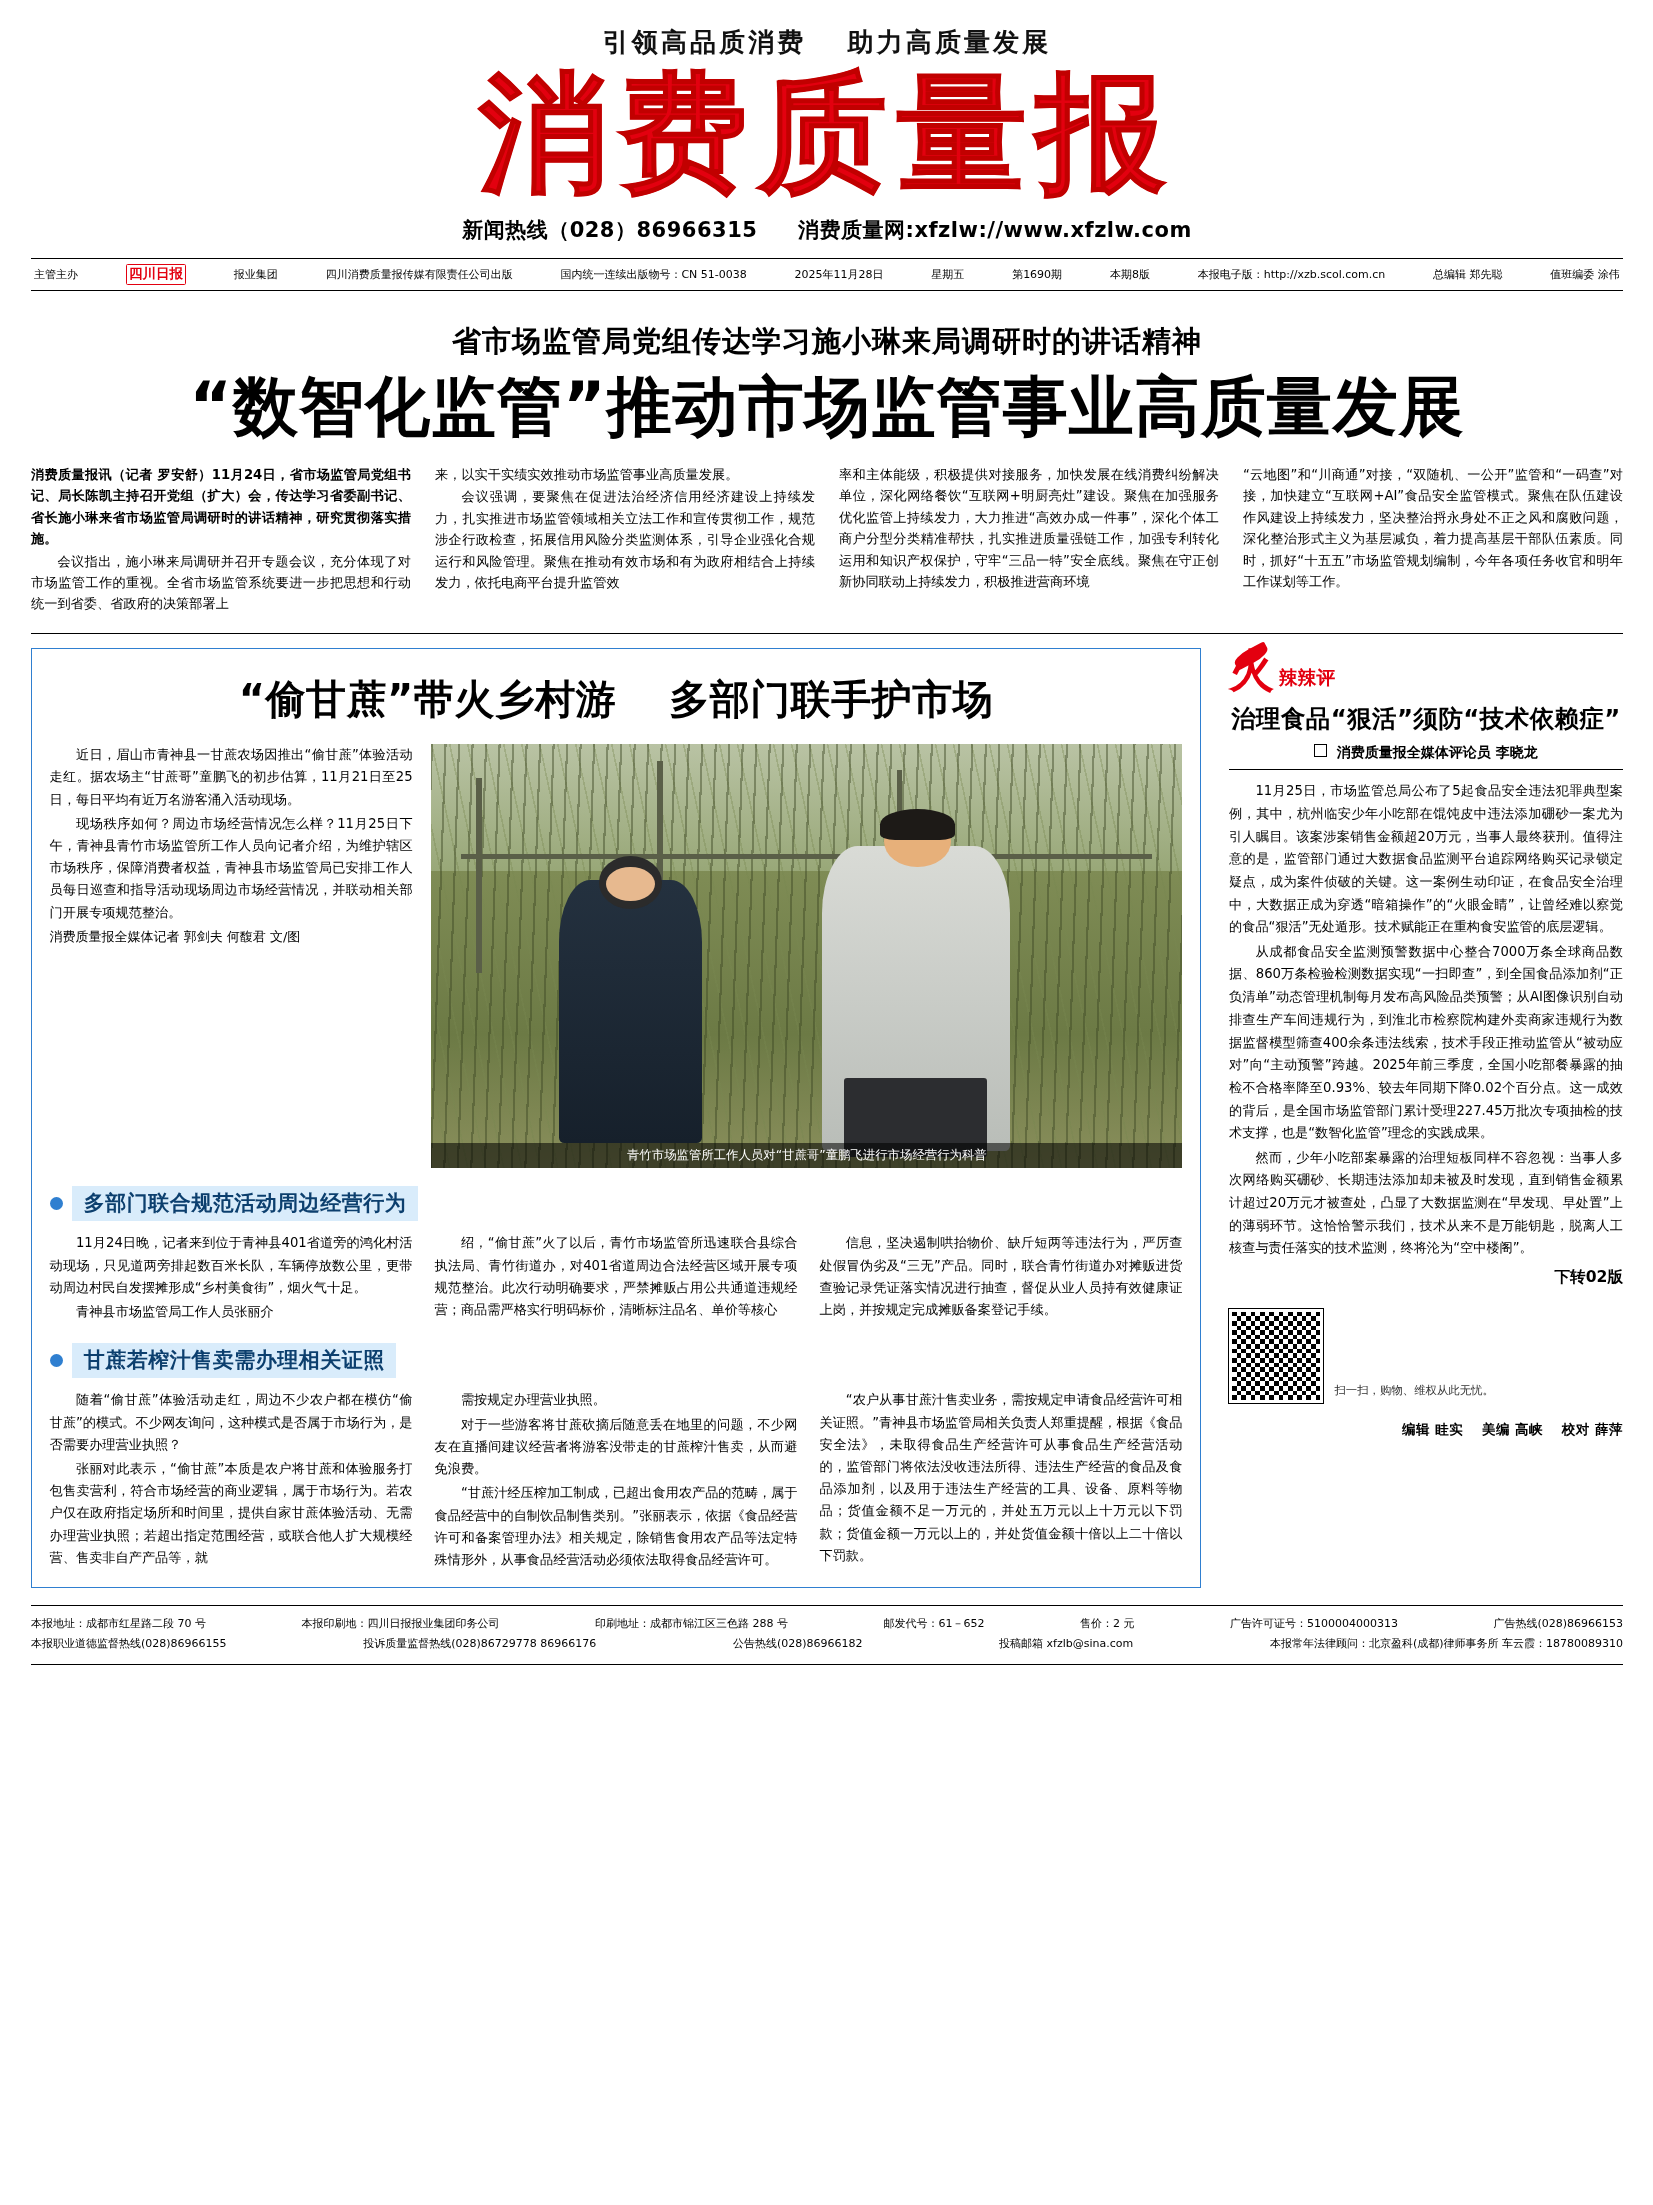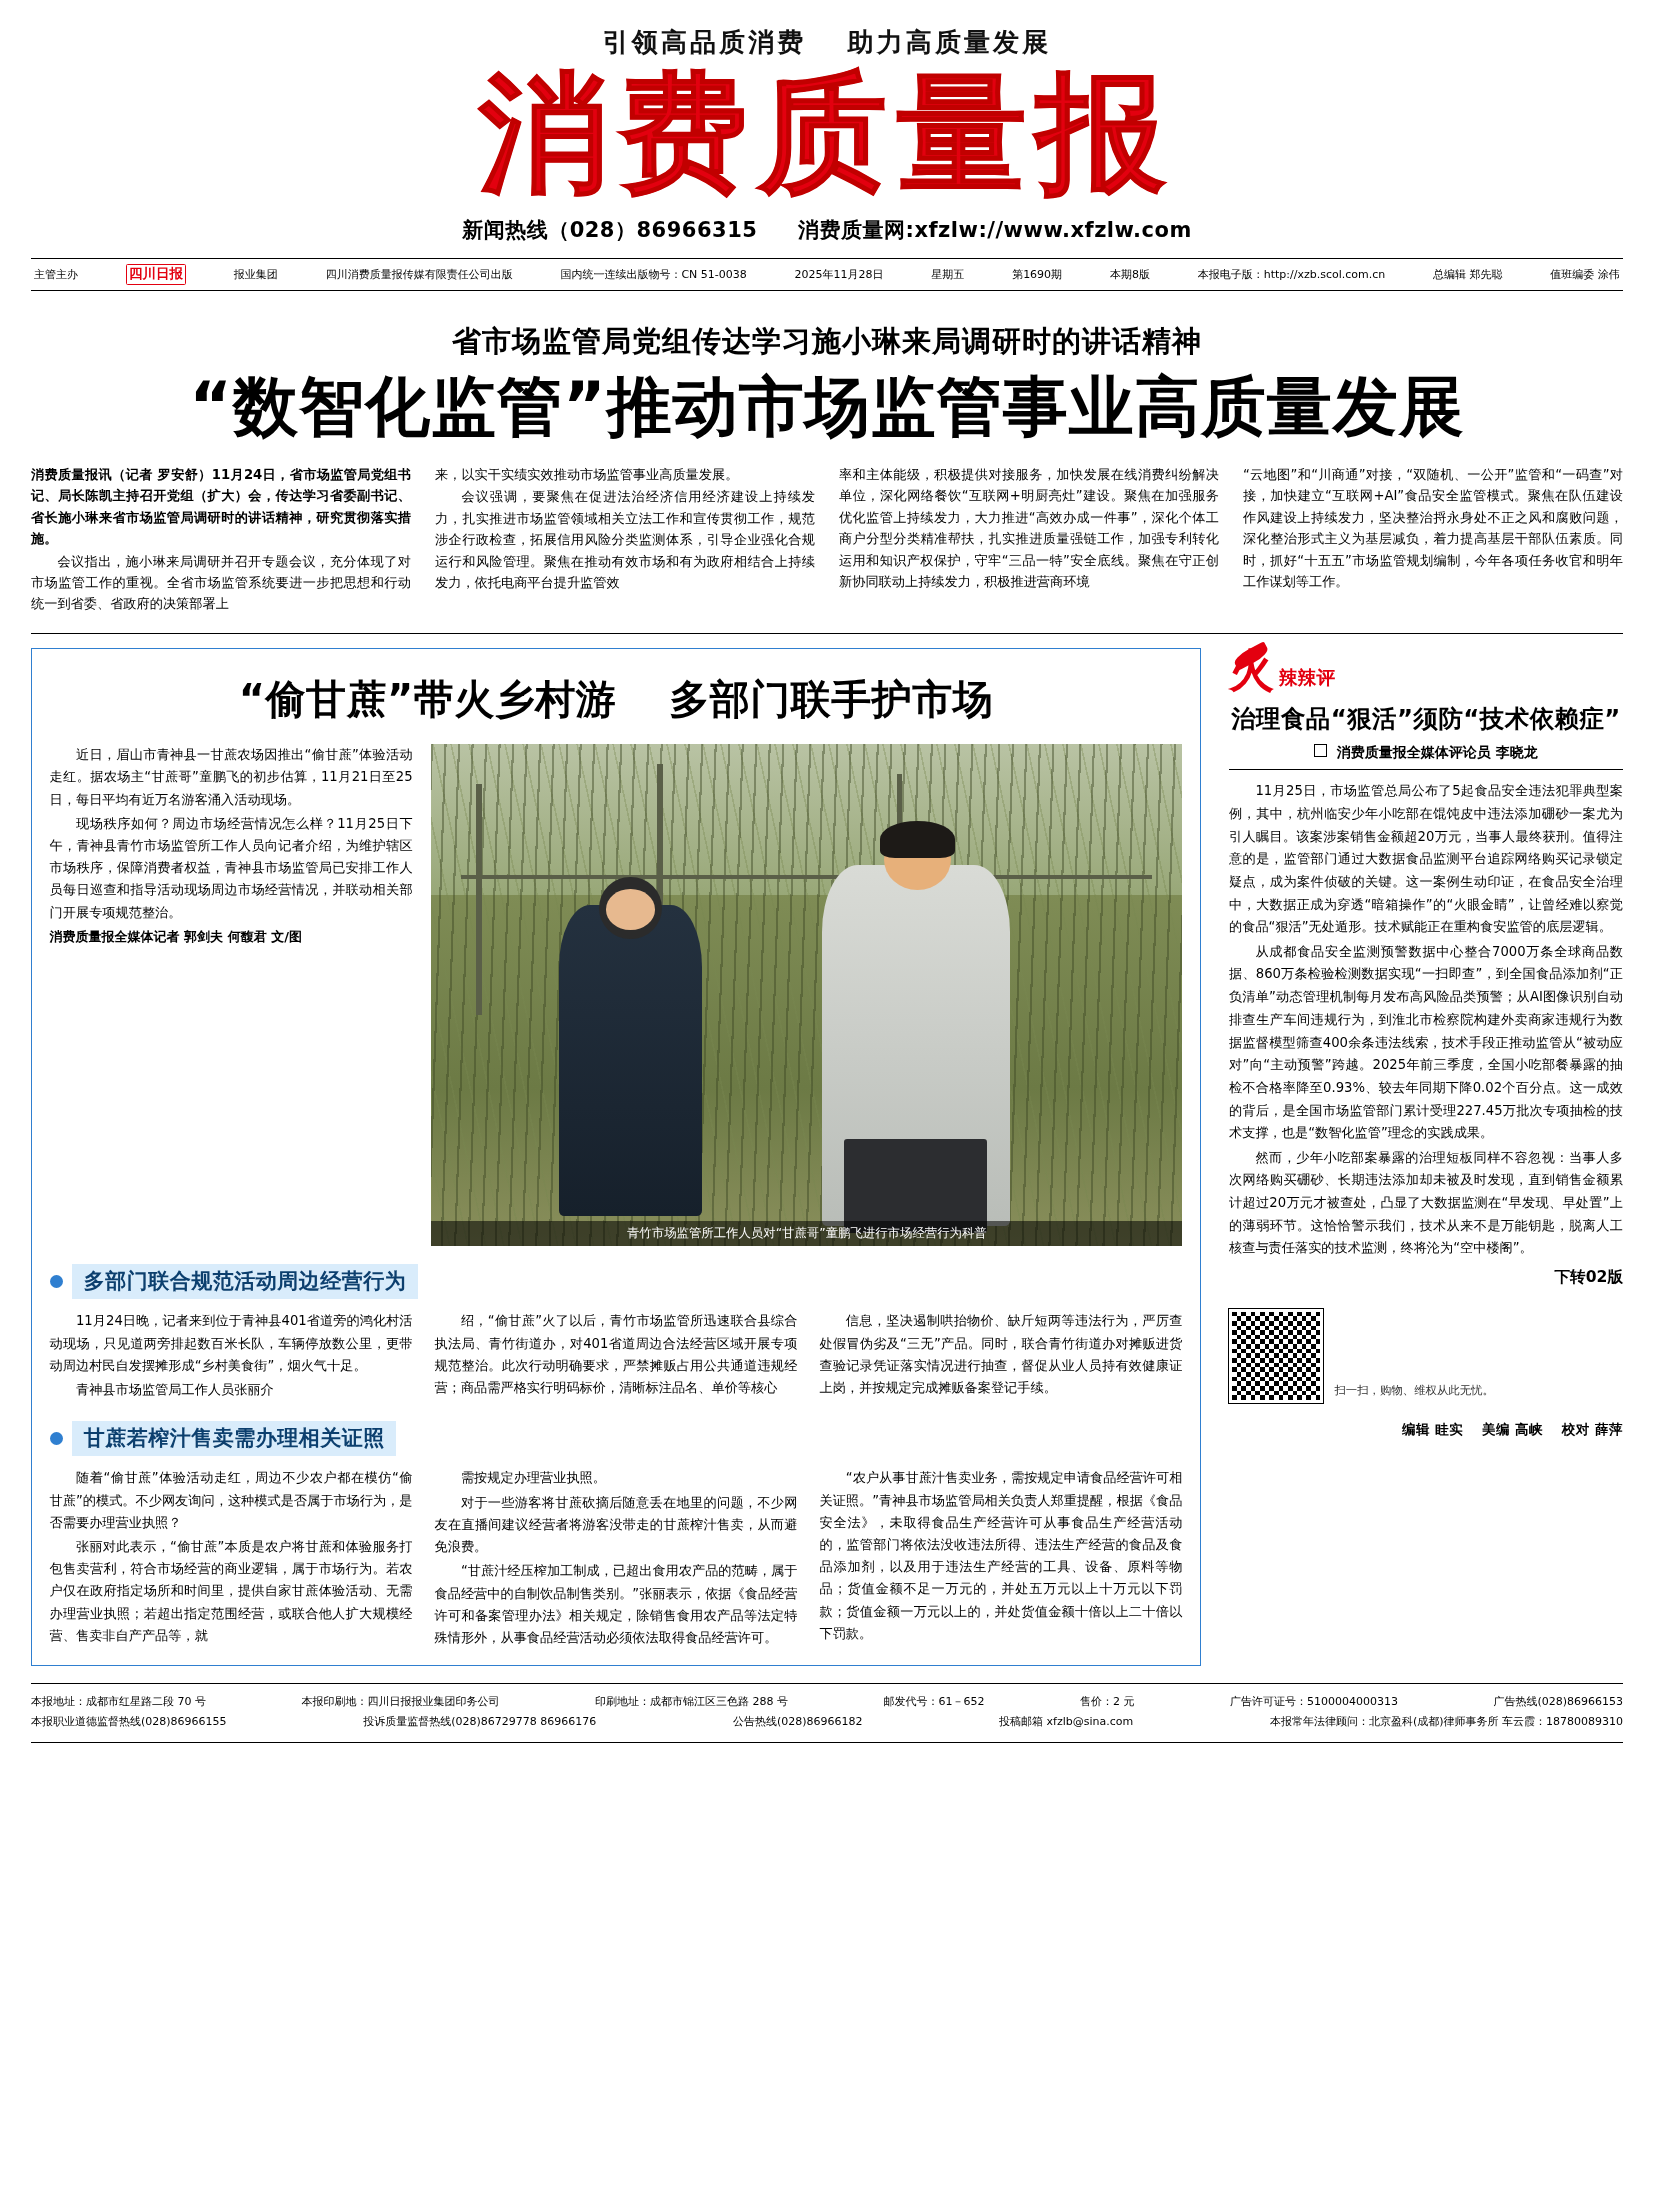--- a/index.html
+++ b/index.html
@@ -138,31 +138,31 @@
     grid-template-columns: 363px 1fr;
     column-gap: 18.7px;
   }
   .feature-col-text {
     font-size: 13.2px;
     line-height: 1.68;
     text-align: justify;
   }
   .feature-col-text p { margin: 0 0 2.1px 0; text-indent: 2em; }
   .feature-credit {
-    font-weight: bold;
+    font-weight: normal;
     font-size: 13px;
     margin-top: 13.5px;
     text-indent: 0 !important;
   }
 
   
   .photo-wrap { position: relative; }
   .photo {
     width: 100%;
-    height: 502px;
+    height: 424px;
     position: relative;
     overflow: hidden;
     background: #6f7f54;
   }
   .photo .sky {
     position: absolute; left:0; right:0; top:0; height: 34%;
     background: linear-gradient(#b9c3a4, #94a472);
   }
   .photo .field {
     position: absolute; left:0; right:0; bottom:0; top: 30%;

